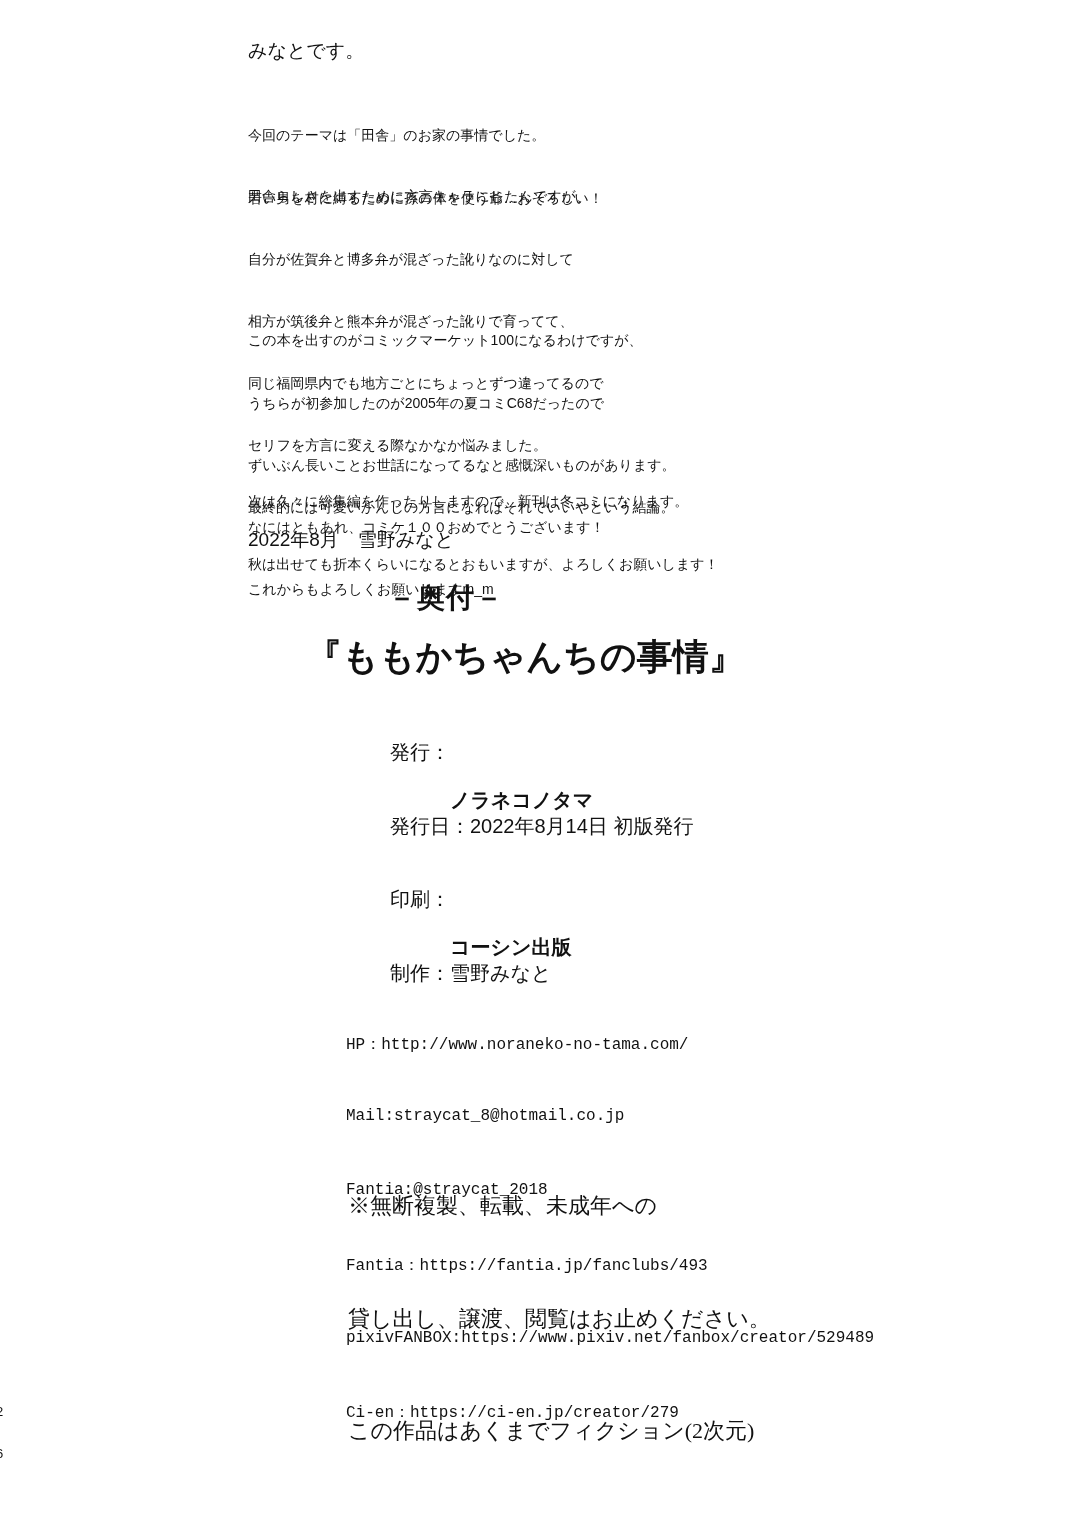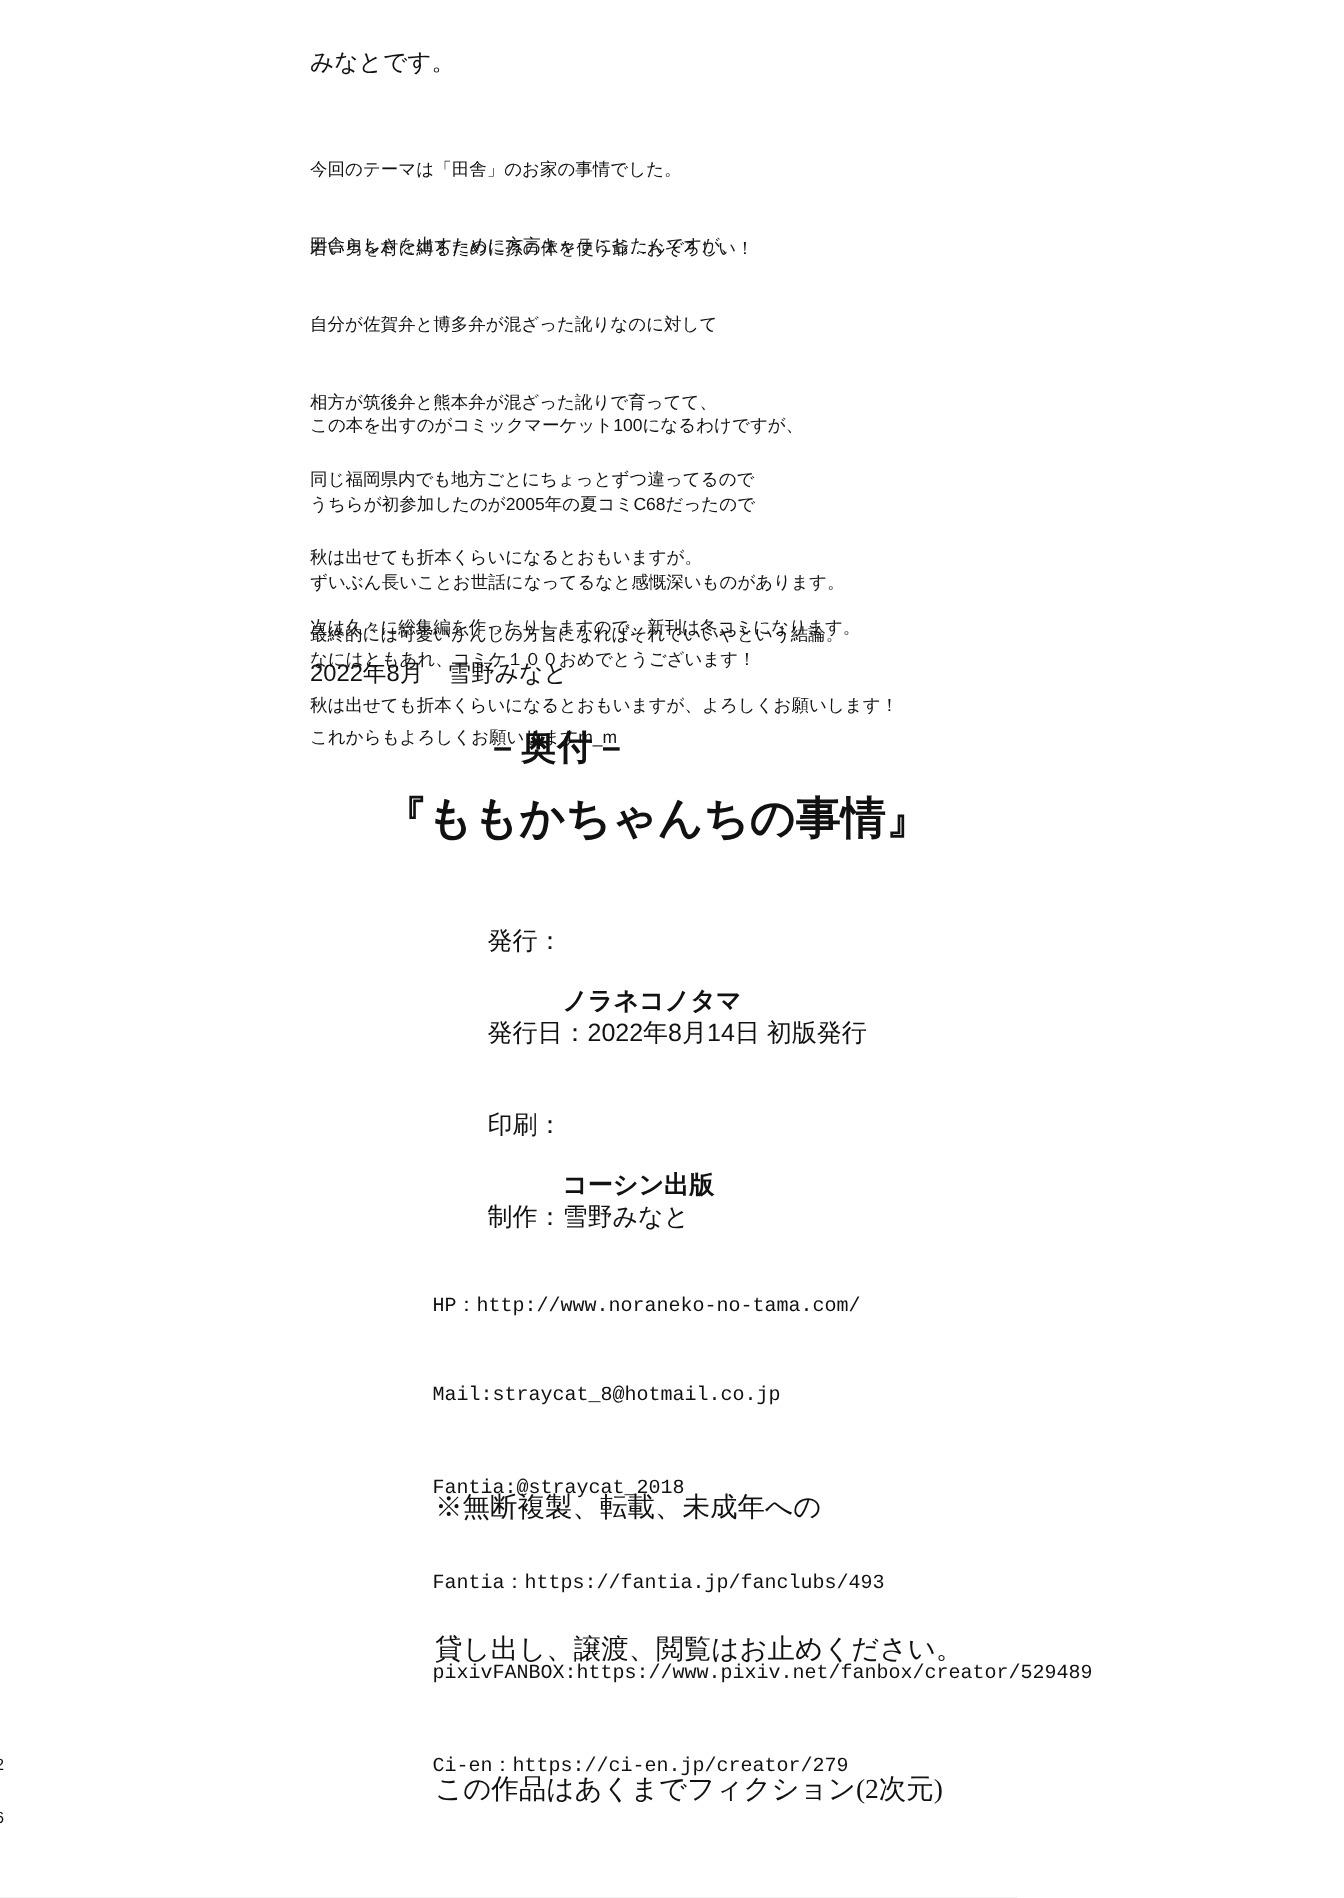--- a/index.html
+++ b/index.html
@@ -22,21 +22,21 @@
   .signoff { left:248px; top:529px; font-size:19px; line-height:21px; }
 
   .colophon-heading {
     left:388px; top:582px;
     font-size:28px; line-height:32px;
     font-weight:bold; letter-spacing:1px;
   }
   .book-title {
     left:306px; top:636px;
     font-size:36px; line-height:42px;
-    font-family:Liberation Mono, monospace;
+    font-family:Liberation Sans, sans-serif;
     font-weight:bold;
   }
 
   .colophon { left:346px; top:703px; }
   .colophon .row {
     height:37.7px;
     display:flex; 
     font-size:20px;
   }
   .colophon .row.indent { padding-left:44px; }
@@ -68,21 +68,21 @@
   <div class="abs para para-theme">
     <div>今回のテーマは「田舎」のお家の事情でした。</div>
     <div>若い男を村に縛るために孫の体を使う爺…おそろしい！</div>
   </div>
 
   <div class="abs para para-dialect">
     <div>田舎らしさを出すために方言キャラにしたんですが、</div>
     <div>自分が佐賀弁と博多弁が混ざった訛りなのに対して</div>
     <div>相方が筑後弁と熊本弁が混ざった訛りで育ってて、</div>
     <div>同じ福岡県内でも地方ごとにちょっとずつ違ってるので</div>
-    <div>秋は出せても折本くらいになるとおもいますが。</div>
+    <div>セリフを方言に変える際なかなか悩みました。</div>
     <div>最終的には可愛いかんじの方言になればそれでいいやという結論。</div>
   </div>
 
   <div class="abs para para-comiket">
     <div>この本を出すのがコミックマーケット100になるわけですが、</div>
     <div>うちらが初参加したのが2005年の夏コミC68だったので</div>
     <div>ずいぶん長いことお世話になってるなと感慨深いものがあります。</div>
     <div>なにはともあれ、コミケ１００おめでとうございます！</div>
     <div>これからもよろしくお願いしますm_m</div>
   </div>

